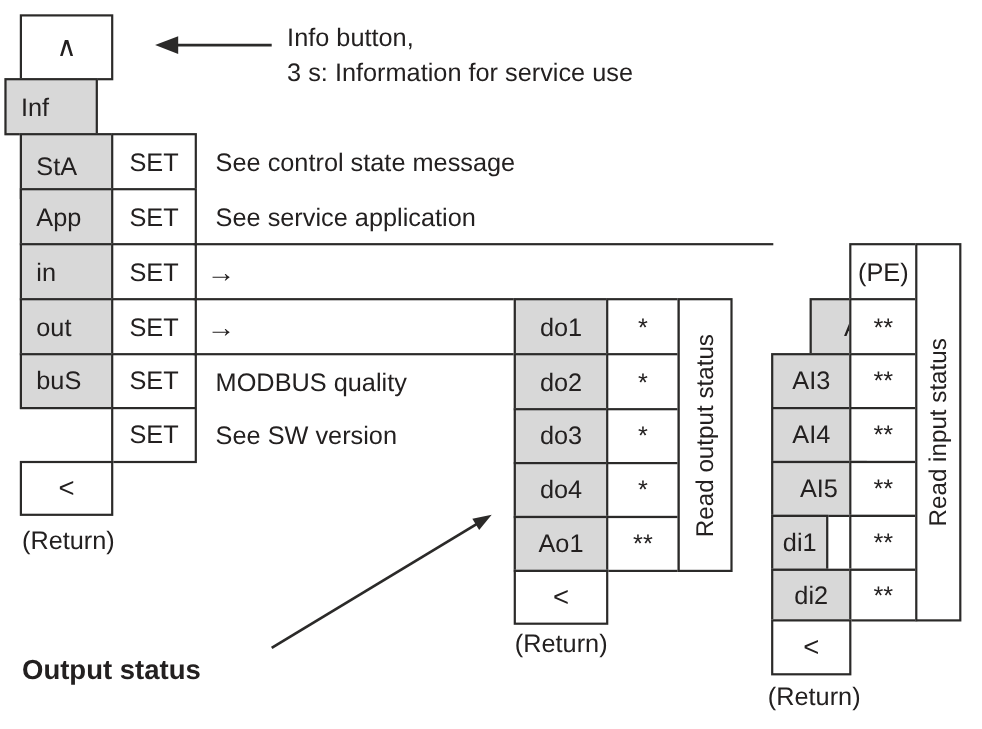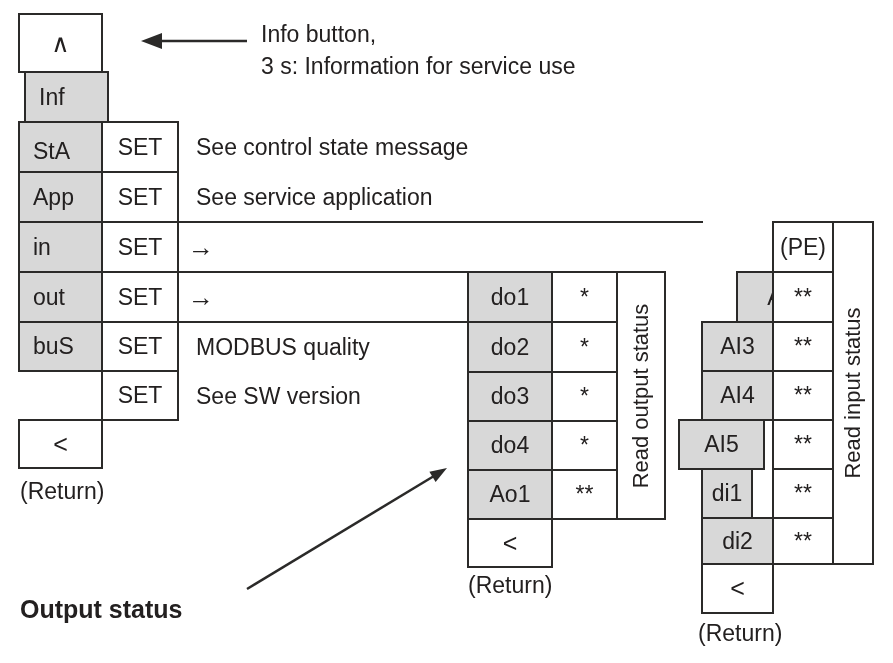--- a/index.html
+++ b/index.html
@@ -22,21 +22,21 @@
   .hline{position:absolute;height:2px;background:#2b2a29;}
   svg.overlay{position:absolute;left:0;top:0;pointer-events:none;}
 </style>
 </head>
 <body>
 
 <div class="stage">
 
   <div class="cell big" style="left:18px;top:13px;width:85px;height:60px">∧</div>
 
-  <div class="cell gray lbl" style="left:24px;top:71px;width:85px;height:52px">Inf</div>
+  <div class="cell gray lbl" style="left:4px;top:71px;width:85px;height:52px">Inf</div>
 
   <div class="cell gray lbl" style="left:18px;top:121px;width:85px;height:60px">StA</div>
   <div class="cell" style="left:101px;top:121px;width:78px;height:52px">SET</div>
 
   <div class="cell gray lbl" style="left:18px;top:171px;width:85px;height:52px">App</div>
   <div class="cell" style="left:101px;top:171px;width:78px;height:52px">SET</div>
 
   <div class="cell gray lbl" style="left:18px;top:221px;width:85px;height:52px">in</div>
   <div class="cell" style="left:101px;top:221px;width:78px;height:52px">SET</div>
 
@@ -89,21 +89,21 @@
 
   <div class="cell gray" style="left:736px;top:271px;width:97px;height:52px">AI2</div>
   <div class="cell" style="left:772px;top:271px;width:62px;height:52px">**</div>
 
   <div class="cell gray" style="left:701px;top:321px;width:73px;height:51px">AI3</div>
   <div class="cell" style="left:772px;top:321px;width:62px;height:51px">**</div>
 
   <div class="cell gray" style="left:701px;top:370px;width:73px;height:51px">AI4</div>
   <div class="cell" style="left:772px;top:370px;width:62px;height:51px">**</div>
 
-  <div class="cell gray" style="left:678px;top:419px;width:87px;height:51px">AI5</div>
+  <div class="cell gray" style="left:701px;top:419px;width:87px;height:51px">AI5</div>
   <div class="cell" style="left:772px;top:419px;width:62px;height:51px">**</div>
 
   <div class="cell gray" style="left:701px;top:468px;width:52px;height:51px">di1</div>
   <div class="cell" style="left:772px;top:468px;width:62px;height:51px">**</div>
 
   <div class="cell gray" style="left:701px;top:517px;width:73px;height:48px">di2</div>
   <div class="cell" style="left:772px;top:517px;width:62px;height:48px">**</div>
 
   <div class="cell" style="left:832px;top:221px;width:42px;height:344px">
     <span class="vertical">Read input status</span>

